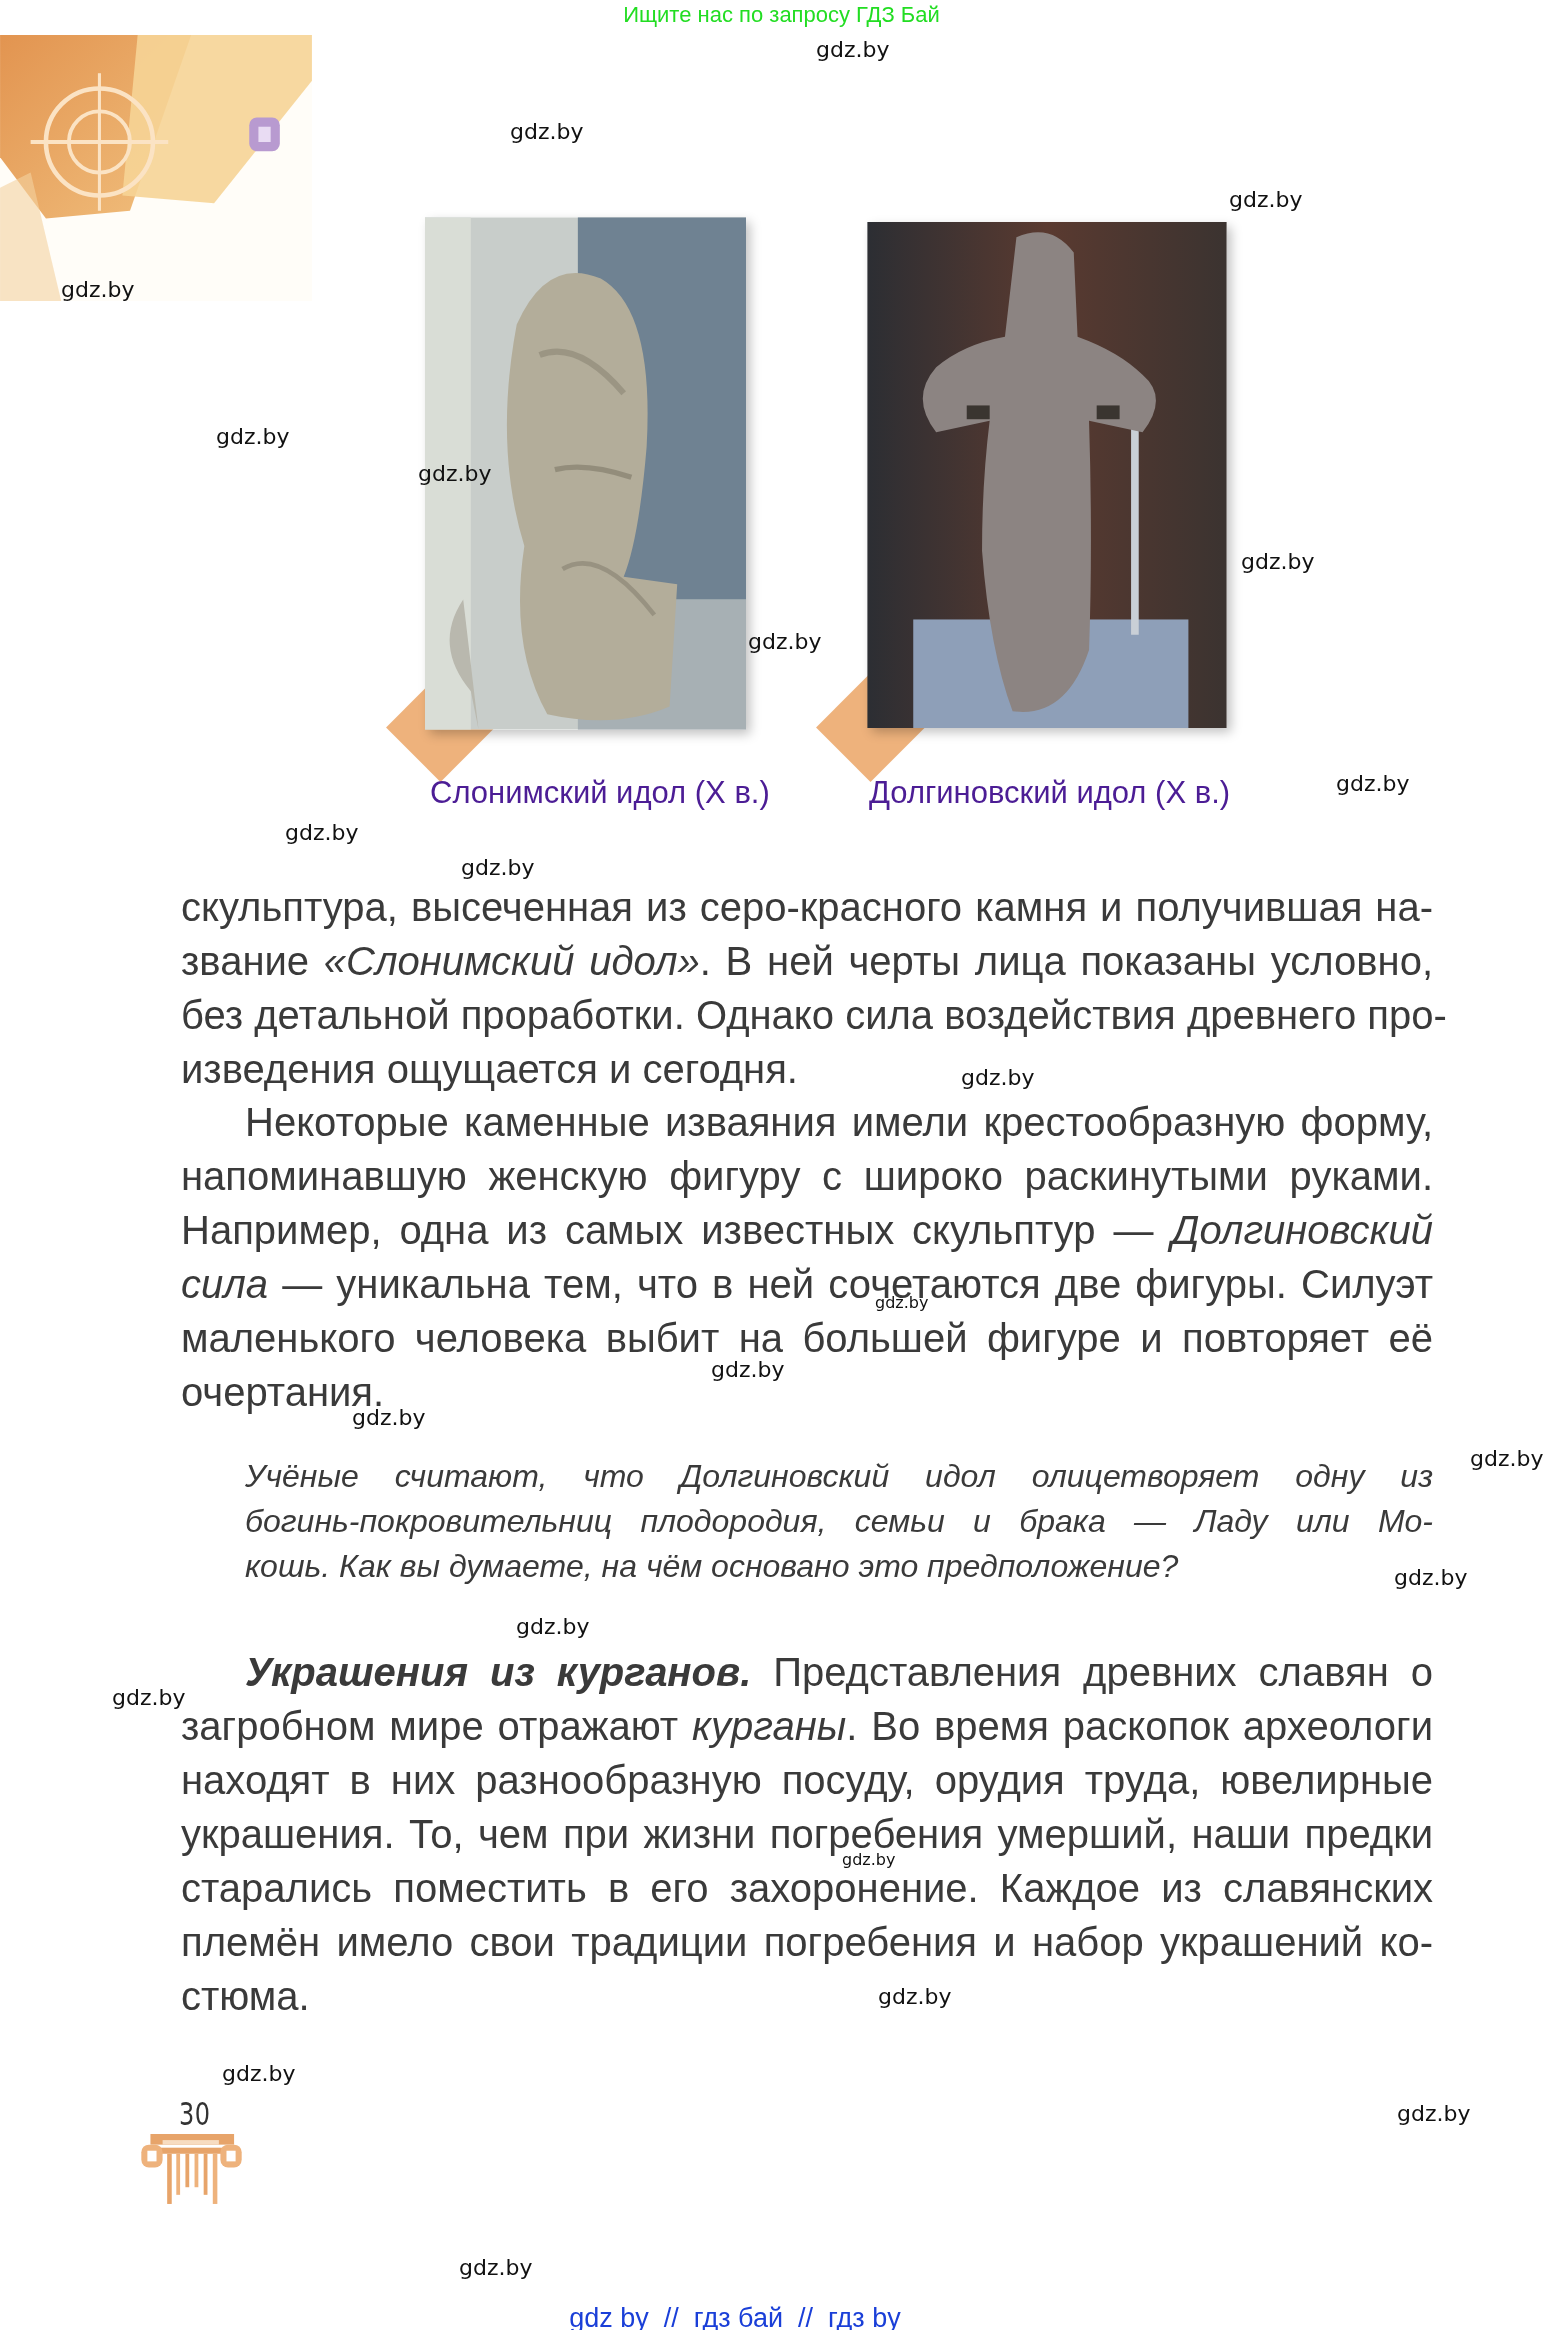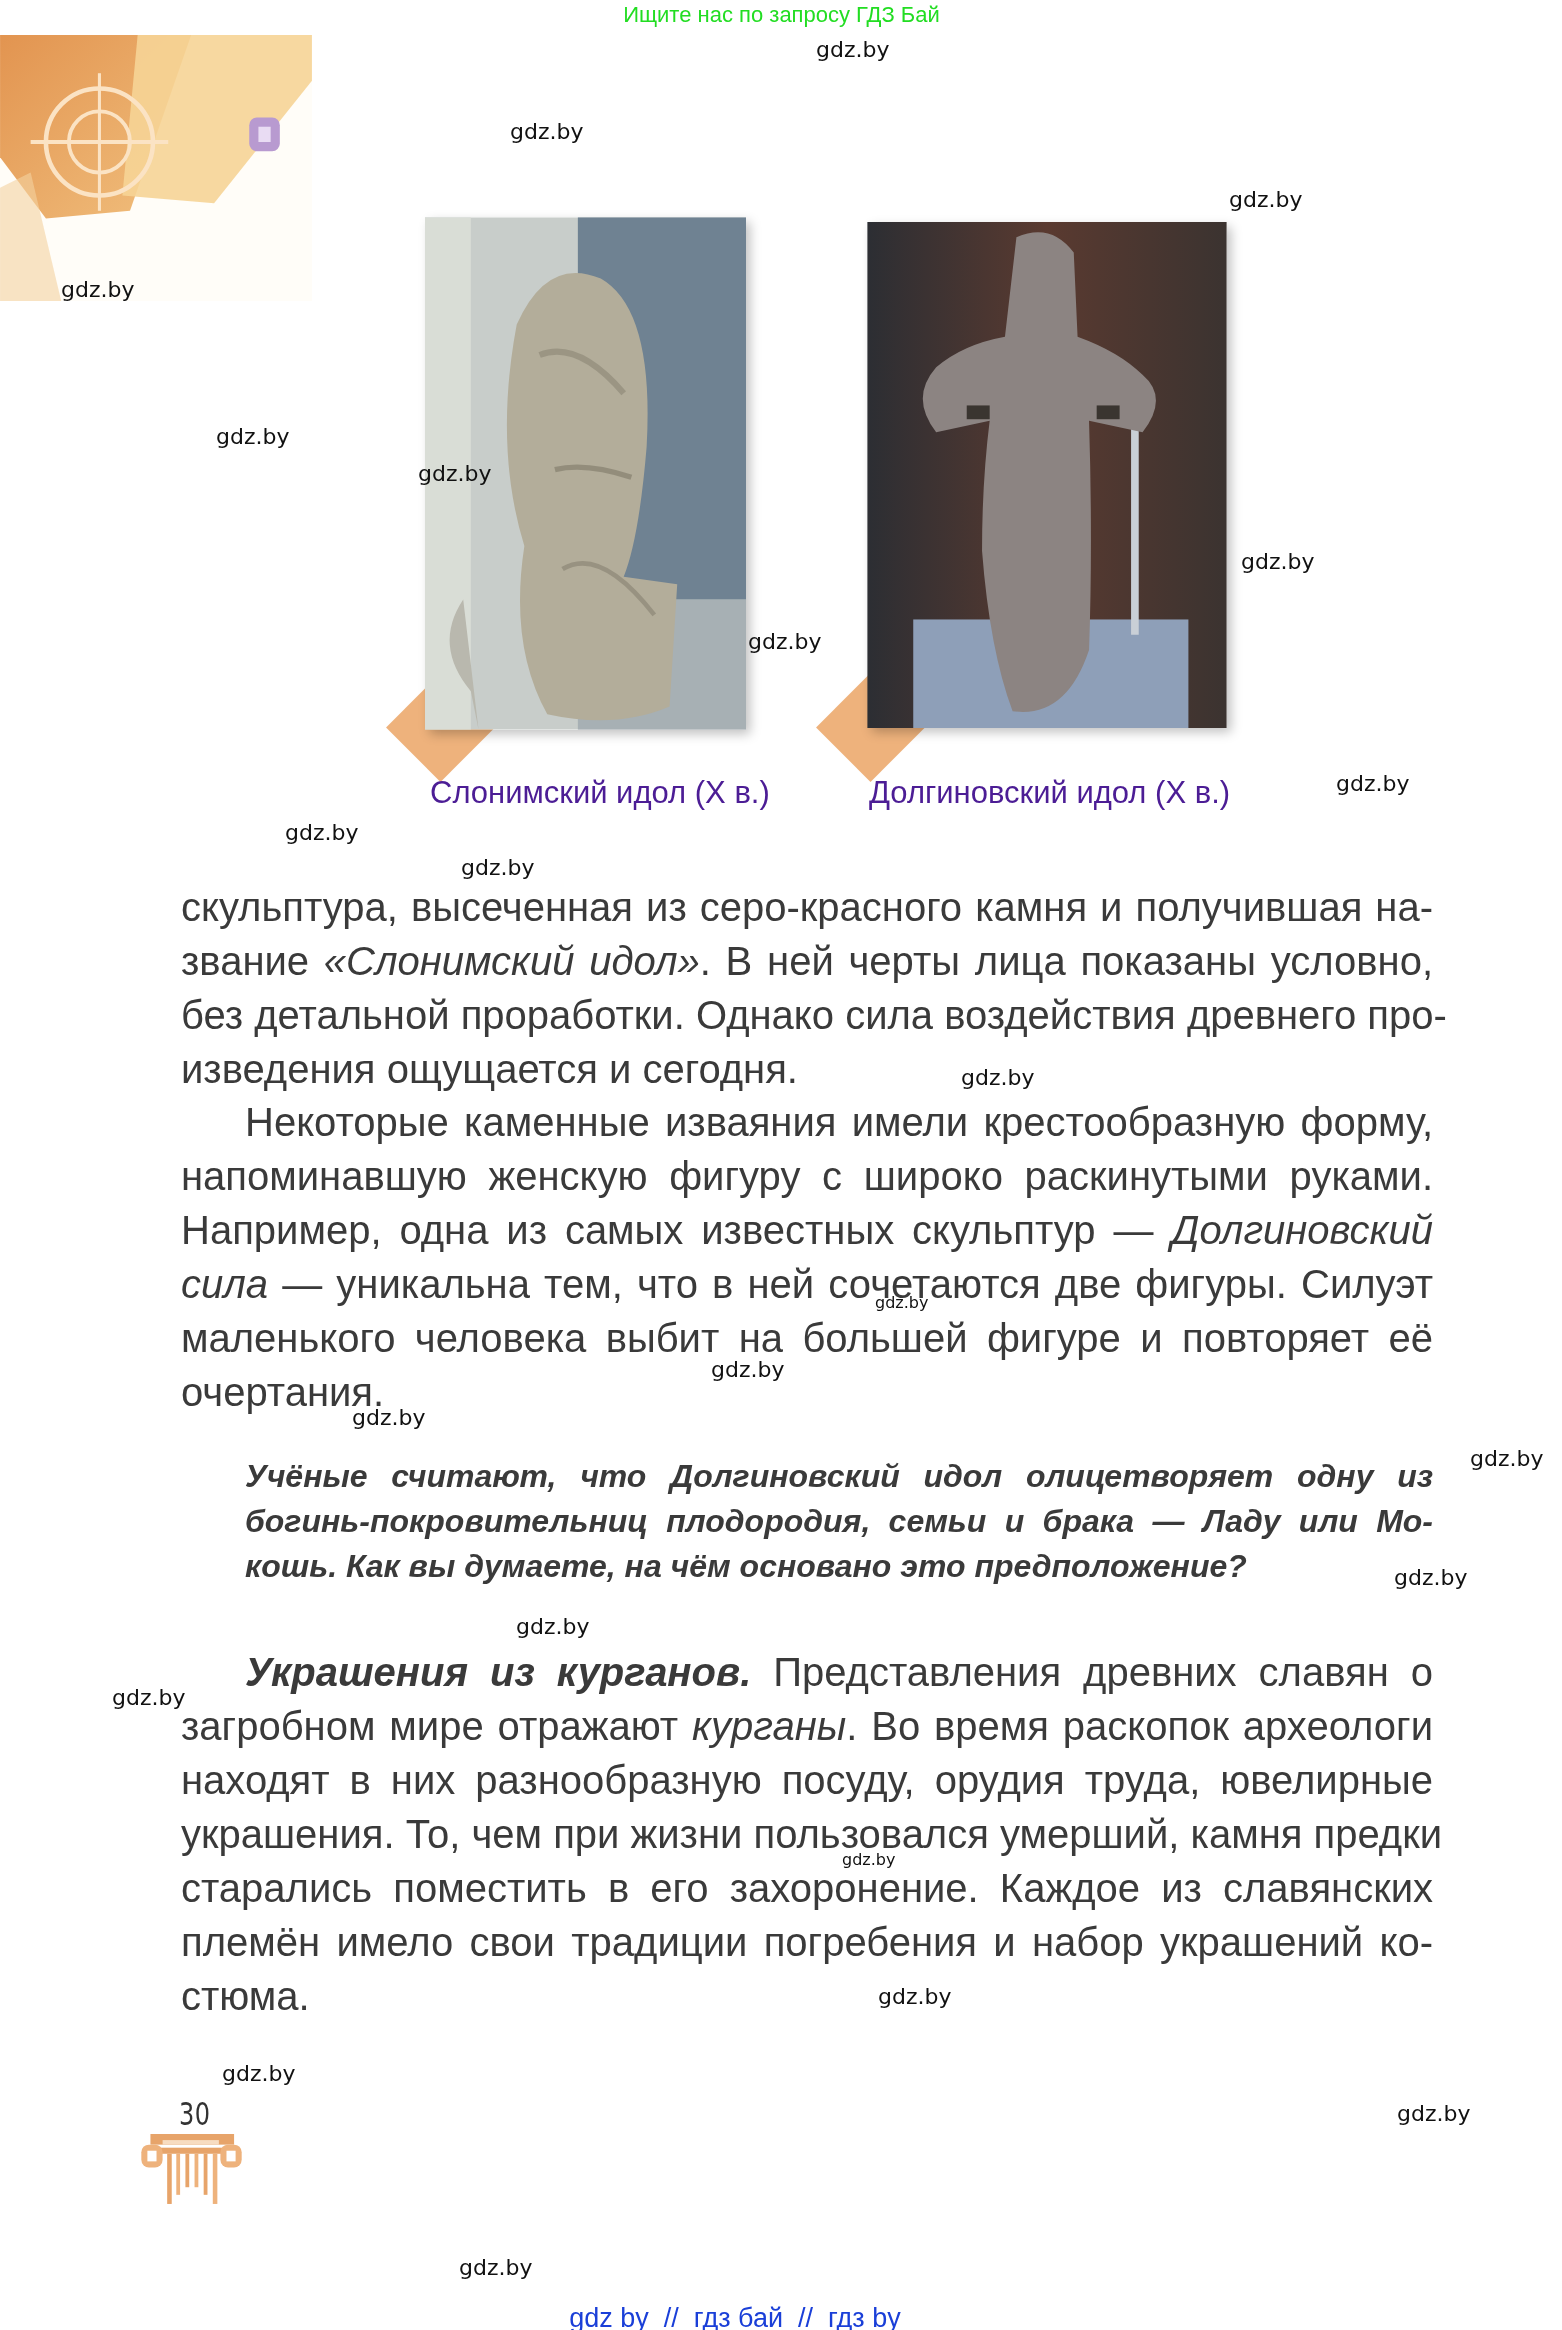--- a/index.html
+++ b/index.html
@@ -11,21 +11,21 @@
   .wm { position: absolute; color: #111; font-family: "DejaVu Sans", sans-serif; font-size: 22px; white-space: nowrap; }
   .wm.small { font-size: 16px; }
   .corner-deco { left: 0; top: 35px; width: 312px; height: 266px; overflow: hidden; }
   .photo { box-shadow: 4.6px 4.6px 10.7px rgba(0,0,0,0.25); overflow: hidden; }
   .diamond { width: 77px; height: 77px; background: #eeb27c; transform: rotate(45deg); }
   .caption { font-size: 31px; color: #4c1d95; white-space: nowrap; }
   .para { left: 181px; width: 1252px; font-size: 40px; line-height: 54px; color: #3a3a3a; text-align: justify; }
   .para .line { display: block; text-align-last: justify; white-space: nowrap; }
   .para .line.last { text-align-last: left; }
   .para .indent { padding-left: 64px; }
-  .q { left: 245px; width: 1188px; font-size: 32px; line-height: 45px; font-style: italic; color: #3a3a3a; font-weight: bold; }
+  .q { left: 245px; width: 1188px; font-size: 32px; line-height: 45px; font-style: italic; color: #3a3a3a; }
   .q .line { display: block; text-align: justify; text-align-last: justify; white-space: nowrap; }
   .q .line.last { text-align-last: left; }
   i.it { font-style: italic; }
   b.bi { font-style: italic; font-weight: bold; }
   .page-num { left: 179px; top: 2095px; font-size: 32px; color: #333; letter-spacing: 0.8px;
               font-family: "DejaVu Sans", sans-serif; transform: scaleX(0.75); transform-origin: left; }
   .footer { left: 0; width: 1470px; top: 2303px; text-align: center; color: #1a3fd8; font-size: 27px; }
 </style>
 </head>
 <body>
@@ -108,21 +108,21 @@
 <div class="abs q" style="top:1454px;">
   <span class="line">Учёные считают, что Долгиновский идол олицетворяет одну из</span>
   <span class="line">богинь-покровительниц плодородия, семьи и брака — Ладу или Мо-</span>
   <span class="line last">кошь. Как вы думаете, на чём основано это предположение?</span>
 </div>
 
 <div class="abs para" style="top:1645px;">
   <span class="line indent"><b class="bi">Украшения из курганов.</b><span> Представления древних славян о</span></span>
   <span class="line"><span>загробном мире отражают </span><i class="it">курганы</i><span>. Во время раскопок археологи</span></span>
   <span class="line">находят в них разнообразную посуду, орудия труда, ювелирные</span>
-  <span class="line">украшения. То, чем при жизни пользовался умерший, камня предки</span>
+  <span class="line">украшения. То, чем при жизни погребения умерший, наши предки</span>
   <span class="line">старались поместить в его захоронение. Каждое из славянских</span>
   <span class="line">племён имело свои традиции погребения и набор украшений ко-</span>
   <span class="line last">стюма.</span>
 </div>
 
 <div class="abs page-num">30</div>
 <div class="abs" style="left:141px; top:2134px;">
   <svg width="101" height="73" viewBox="0 0 132 96">
     <rect x="12" y="0" width="110" height="14" fill="#e7a46a"></rect>
     <rect x="28" y="8" width="74" height="6" fill="#f7dcc1"></rect>

